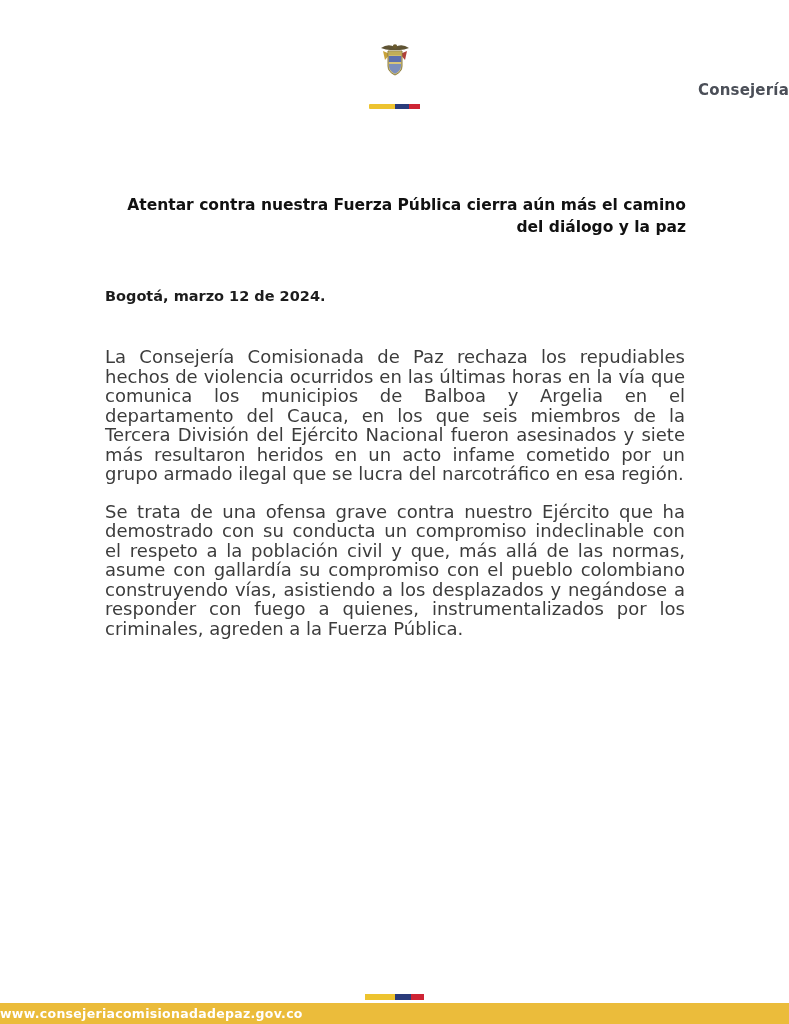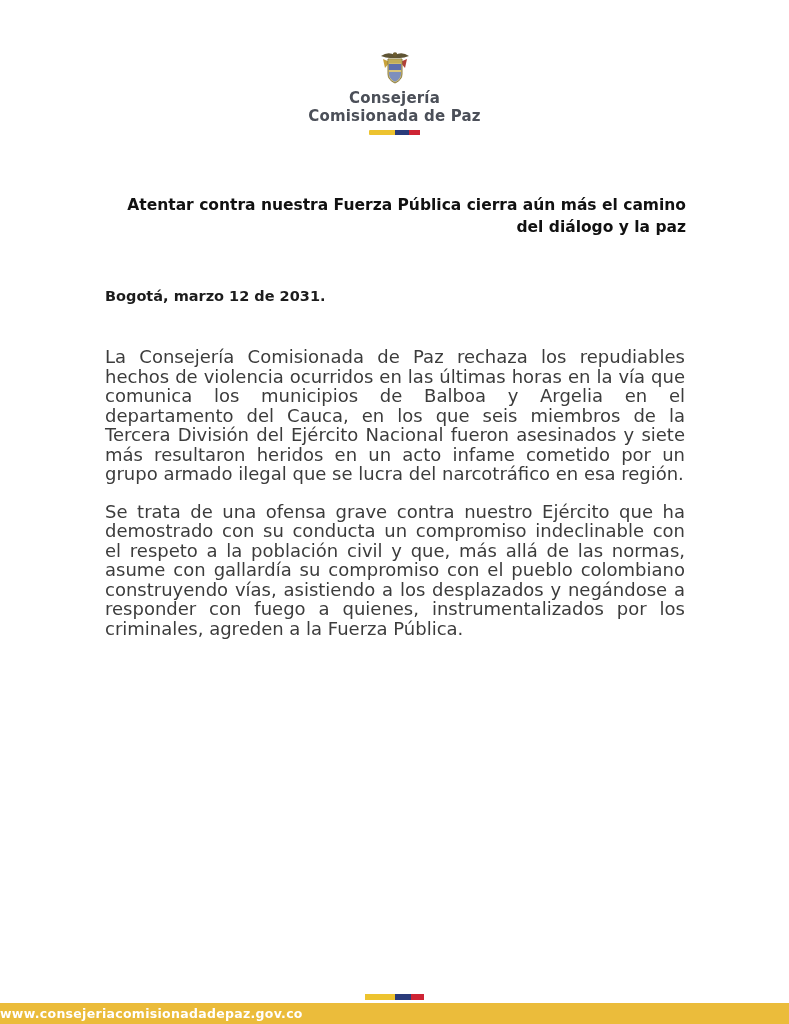--- a/index.html
+++ b/index.html
@@ -9,24 +9,24 @@
     width: 789px;
     height: 1024px;
     background: #ffffff;
     overflow: hidden;
     font-family: "DejaVu Sans", sans-serif;
   }
 
   
   .header {
     position: absolute;
-    top: 50px;
+    top: 42px;
     left: 0;
     width: 100%;
-    text-align: center;
+    text-align: right;
   }
   .crest {
     display: block;
     margin: 0 auto 3px auto;
     width: 34px;
     height: 36px;
   }
   .org-name {
     color: #4b4f58;
     font-weight: 600;
@@ -123,31 +123,30 @@
 
       <path d="M5 9 L12 12 L7 18 Z" fill="#c8a23a"></path>
       <path d="M29 9 L22 12 L27 18 Z" fill="#b04038"></path>
 
       <path d="M10 9 L24 9 L24 24 Q24 30 17 33 Q10 30 10 24 Z" fill="#d8c57a" stroke="#8a7a3c" stroke-width="1"></path>
       <rect x="10.8" y="14" width="12.4" height="6" fill="#5d6fae"></rect>
       <path d="M11 22 L23 22 L23 24 Q23 29 17 31.8 Q11 29 11 24 Z" fill="#7d8fbc"></path>
       <rect x="10.8" y="9.8" width="12.4" height="3.6" fill="#c2ae58"></rect>
     </svg>
     <div class="org-name">Consejería</div>
-    <div class="org-name">Comisionada de Paz</div>
     <div class="mini-flag">
       <div class="seg-yellow"></div>
       <div class="seg-blue"></div>
       <div class="seg-red"></div>
     </div>
   </div>
 
   <h1 class="doc-title">Atentar contra nuestra Fuerza Pública cierra aún más el camino del diálogo y la paz</h1>
 
-  <div class="dateline">Bogotá, marzo 12 de 2031.</div>
+  <div class="dateline">Bogotá, marzo 12 de 2024.</div>
 
   <div class="body-text">
     <p>La Consejería Comisionada de Paz rechaza los repudiables hechos de violencia ocurridos en las últimas horas en la vía que comunica los municipios de Balboa y Argelia en el departamento del Cauca, en los que seis miembros de la Tercera División del Ejército Nacional fueron asesinados y siete más resultaron heridos en un acto infame cometido por un grupo armado ilegal que se lucra del narcotráfico en esa región.</p>
     <p>Se trata de una ofensa grave contra nuestro Ejército que ha demostrado con su conducta un compromiso indeclinable con el respeto a la población civil y que, más allá de las normas, asume con gallardía su compromiso con el pueblo colombiano construyendo vías, asistiendo a los desplazados y negándose a responder con fuego a quienes, instrumentalizados por los criminales, agreden a la Fuerza Pública.</p>
   </div>
 
   <div class="footer-flag">
     <div class="seg-yellow"></div>
     <div class="seg-blue"></div>
     <div class="seg-red"></div>

